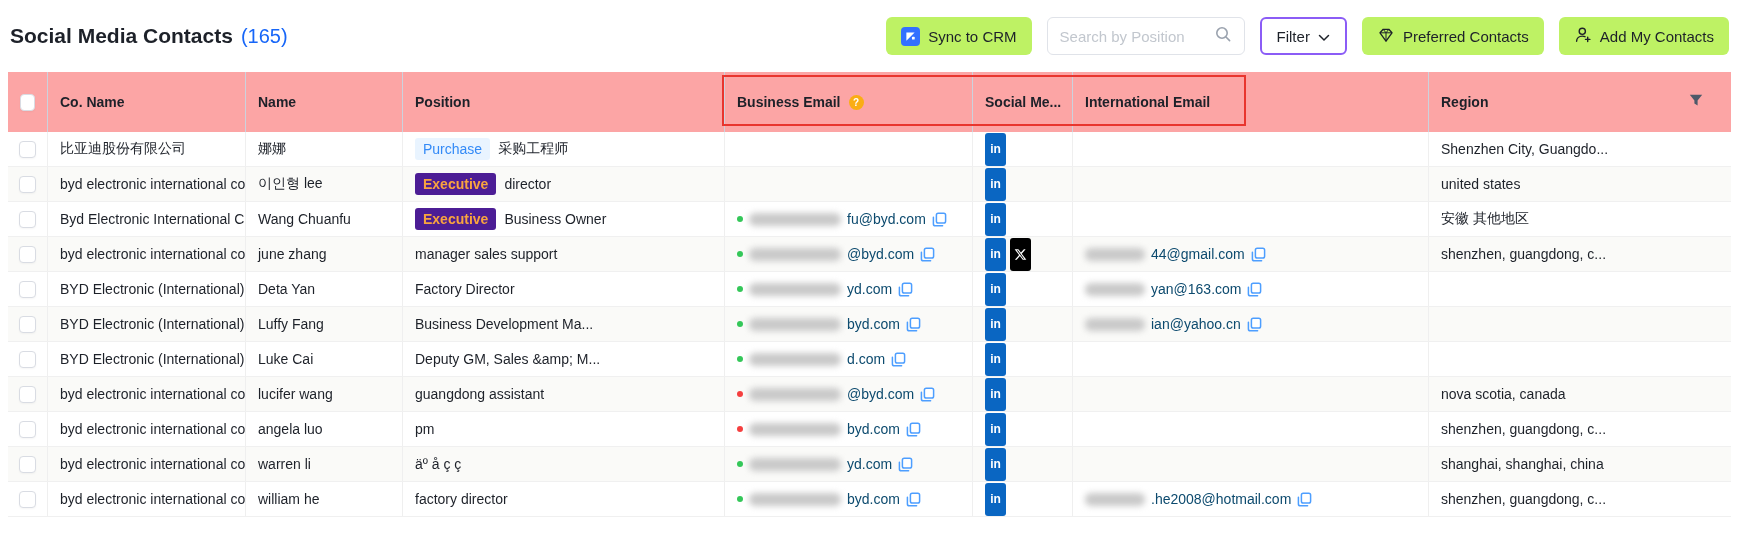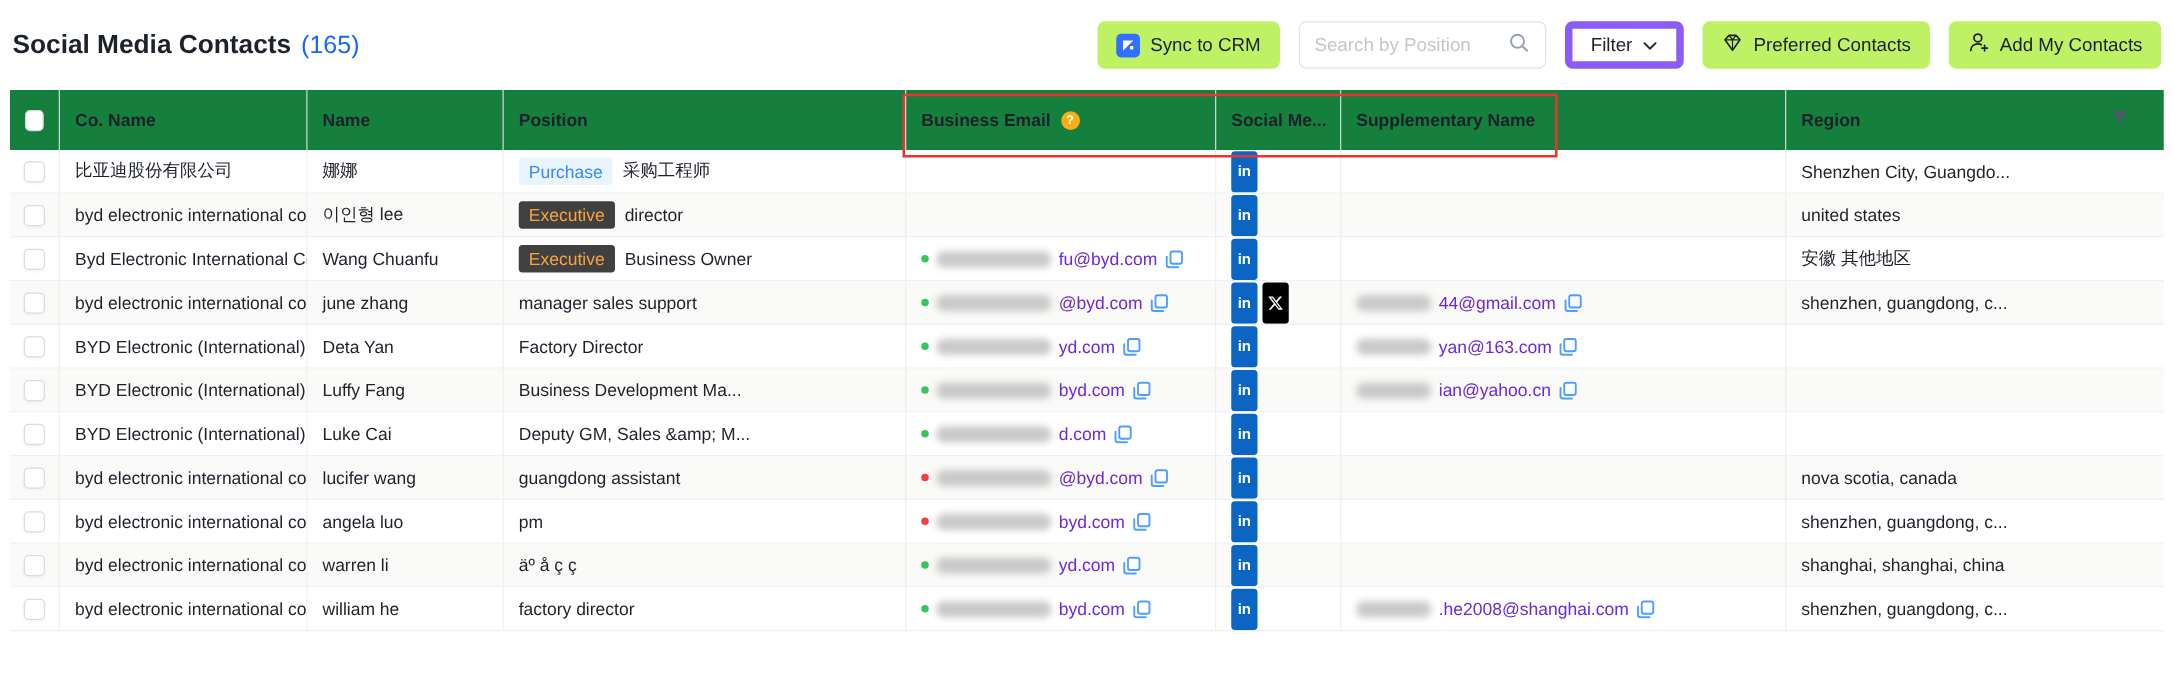--- a/index.html
+++ b/index.html
@@ -8,57 +8,57 @@
   .page { position:relative; width:1739px; height:554px; }
 
   
   .page-header { height:72px; display:flex; align-items:center; padding:0 10px; }
   .title { font-size:21px; font-weight:700; color:#1d2129;text-align:right; }
   .count { font-size:20px; font-weight:500; color:#1766f8; margin-left:8px; }
   .toolbar { margin-left:auto; display:flex; align-items:center; gap:15px; }
   .btn { display:inline-flex; align-items:center; gap:8px; height:38px; padding:0 15px;
     border:none; border-radius:6px; font-size:15px; color:#1d2129; cursor:pointer;
     font-family:inherit; background:#bef264; white-space:nowrap; }
-  .btn.outline { background:#fff; border:6px solid #8b5cf6;justify-content:space-between; }
+  .btn.outline { background:#fff; border:2px solid #8b5cf6;justify-content:space-between; }
   .search { display:flex; align-items:center; height:38px; width:198px; background:#fff;
     border:1px solid #e0e3e9; border-radius:6px; padding:0 12px; gap:8px; }
   .search input { border:none; outline:none; flex:1; min-width:0; font-size:15px;
     font-family:inherit; color:#1d2129; background:transparent; }
   .search input::placeholder { color:#c2c7ce; }
   .sync-logo { width:19px; height:19px; border-radius:4px; background:#3370ff;
     display:inline-flex; align-items:center; justify-content:center; }
 
   
   .table { margin:0 8px; }
   .tr { display:grid; grid-template-columns:40px 198px 157px 322px 248px 100px 356px 1fr; }
-  .thead { height:48px; background:#15803d; }
+  .thead { height:60px; background:#fca5a5; }
   .thead .th { display:flex; align-items:center; padding:0 12px; font-size:14px;
     font-weight:600; color:#1d2129; border-right:1px solid #ccd2dd; white-space:nowrap; overflow:hidden; }
   .thead .th:last-child { border-right:none; }
   .row { height:35px; background:#fff; border-bottom:1px solid #f0f0f0; }
   .row.alt { background:#fafaf8; }
   .td { display:flex; align-items:center; padding:0 12px; font-size:14px; color:#1d2129;
     border-right:1px solid #efefef; white-space:nowrap; overflow:hidden; }
   .td:last-child { border-right:none; }
   .td-check, .th-check { justify-content:center; padding:0; }
   .checkbox { width:17px; height:17px; background:#fff; border:1px solid #d9dce3;
     border-radius:4px; box-shadow:0 1px 2px rgba(0,0,0,.04); display:inline-block; }
 
   .badge { display:inline-block; height:22px; line-height:22px; padding:0 8px;
     border-radius:3px; font-size:14px; margin-right:8px; }
   .badge-blue { color:#338af7; background:#e9f4ff; }
-  .badge-orange { color:#f9a43f; background:#404040; }
+  .badge-orange { color:#f9a43f; background:#4c1d95;font-weight:bold; }
 
   .td-email { gap:6px; }
   .dot { width:6px; height:6px; border-radius:50%; flex:0 0 auto; }
   .dot.green { background:#34c759; }
   .dot.red { background:#f53f3f; }
   .blur { display:inline-block; height:13px; border-radius:6px; background:#c9c9c9;
     filter:blur(3px); flex:0 0 auto; }
-  .etext { font-size:14px; color:#6d28d9; }
+  .etext { font-size:14px; color:#0c4a6e; }
 
   .td-social { gap:4px; }
   .sm-icon { width:21px; height:33px; border-radius:3px; display:inline-flex;
     align-items:center; justify-content:center; font-weight:700; font-size:12px;
     color:#fff; flex:0 0 auto; }
   .sm-li { background:#0a66c2; }
   .sm-x { background:#000; }
 
   .help-icon { width:15px; height:15px; border-radius:50%; background:#faad14; color:#fff;
     font-size:10px; font-weight:700; display:inline-flex; align-items:center;
@@ -138,21 +138,21 @@
           <span class="checkbox"></span>
         </div>
       <div class="th">Co. Name</div>
       <div class="th">Name</div>
       <div class="th">Position</div>
       <div class="th">
         <span>Business Email</span>
         <span class="help-icon">?</span>
       </div>
       <div class="th">Social Me...</div>
-      <div class="th">Supplementary Name</div>
+      <div class="th">International Email</div>
       <div class="th th-region">
         <span>Region</span>
         <span class="funnel">
           <svg width="14" height="13" viewBox="0 0 14 13">
               <path d="M0.8 0.8h12.4L8.6 6.5v4.9L5.4 9.5V6.5z" fill="#4e5969"></path>
             </svg>
         </span>
       </div>
     </div>
     <div>
@@ -443,21 +443,21 @@
             <svg width="15" height="15" viewBox="0 0 15 15">
               <rect x="4.4" y="1.2" width="9.2" height="9.8" rx="1.8" fill="#fff" stroke="#4d9eff" stroke-width="1.5"></rect>
               <path d="M10.6 13.8H3.3a1.9 1.9 0 0 1-1.9-1.9V5.3" fill="none" stroke="#4d9eff" stroke-width="1.5" stroke-linecap="round"></path>
             </svg>
           </div>
     <div class="td td-social">
             <span class="sm-icon sm-li">in</span>
           </div>
     <div class="td td-email">
             <span class="blur" style="width: 60px;"></span>
-            <span class="etext">.he2008@shanghai.com</span>
+            <span class="etext">.he2008@hotmail.com</span>
             <svg width="15" height="15" viewBox="0 0 15 15">
               <rect x="4.4" y="1.2" width="9.2" height="9.8" rx="1.8" fill="#fff" stroke="#4d9eff" stroke-width="1.5"></rect>
               <path d="M10.6 13.8H3.3a1.9 1.9 0 0 1-1.9-1.9V5.3" fill="none" stroke="#4d9eff" stroke-width="1.5" stroke-linecap="round"></path>
             </svg>
           </div>
     <div class="td">shenzhen, guangdong, c...</div>
   </div>
 </div>
   </div>
 

